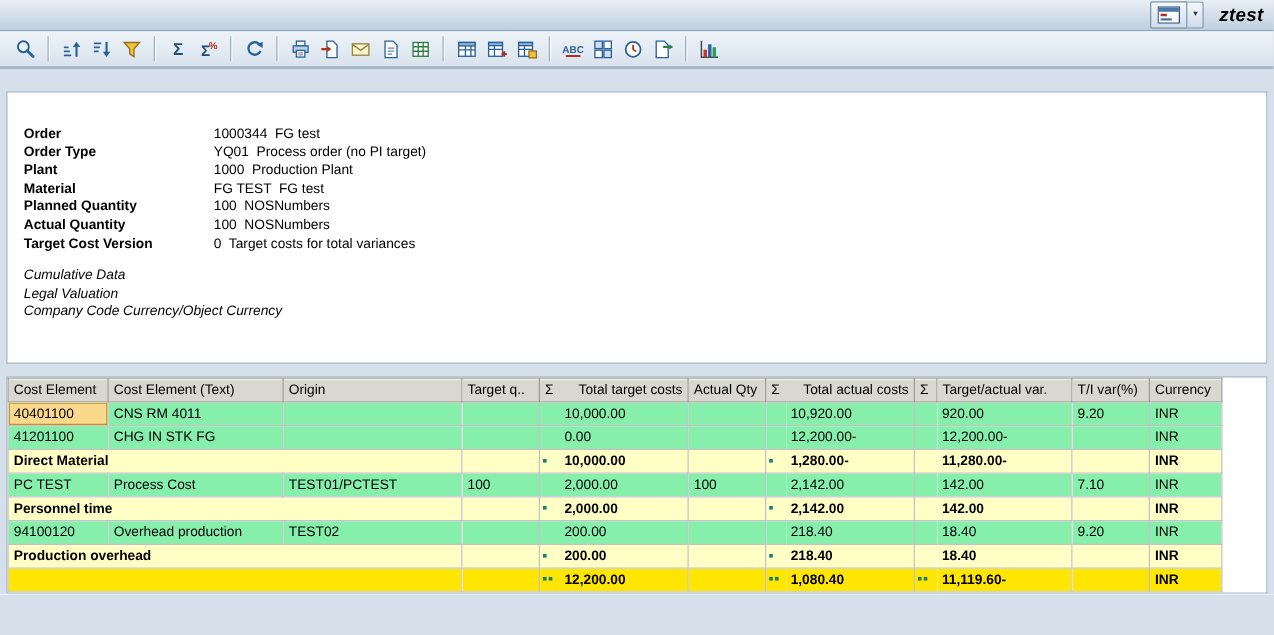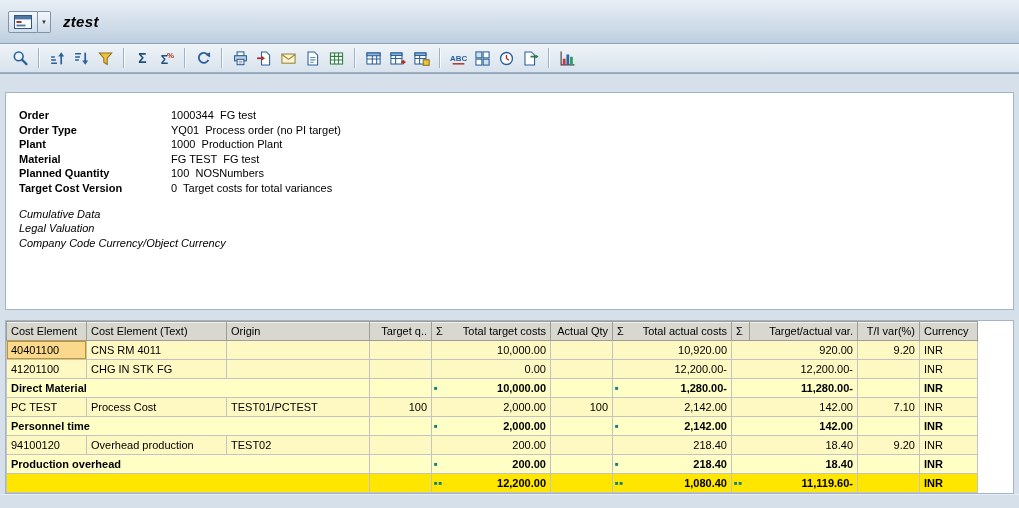--- a/index.html
+++ b/index.html
@@ -4,23 +4,24 @@
 <style>
   *{box-sizing:border-box;margin:0;padding:0}
   html,body{width:1019px;height:508px}
   body{
     background:var(--app-bg,#d6e0ea);
     font-family:"Liberation Sans", sans-serif;
     font-size:11px;color:#000;overflow:hidden;position:relative;
   }
   
   .titlebar{
-    height:44px;display:flex;align-items:center;padding:0 8px;
+    height:25px;display:flex;align-items:center;padding:0 8px;
     background:linear-gradient(#e9eff6,#bfcfdf);
     border-bottom:1px solid #8ba2b8;
+    justify-content:flex-end;
   }
   .session-btn{display:flex;height:22px;margin-right:12px}
   .session-btn .main{
     width:30px;border:1px solid #7d94ab;border-radius:2px 0 0 2px;
     background:linear-gradient(#f4f8fc,#cfdcea);
     display:flex;align-items:center;justify-content:center;
   }
   .session-btn .arrow{
     width:13px;border:1px solid #7d94ab;border-left:none;border-radius:0 2px 2px 0;
     background:linear-gradient(#f4f8fc,#cfdcea);
@@ -36,45 +37,45 @@
   }
   .tb-btn{
     width:24px;height:24px;display:inline-flex;align-items:center;justify-content:center;
     border:1px solid transparent;border-radius:2px;
   }
   .tb-btn svg{display:block}
   .tb-sep{width:1px;height:20px;background:#9fb2c4;box-shadow:1px 0 0 #f6fafd;margin:0 6px}
   .groove{height:3px;border-top:1px solid #93a8bc;background:linear-gradient(#cfdbe7,#dde6ef)}
   
   .panel{margin:0 5px;background:#fff;border:1px solid var(--panel-border,#a3b4c4)}
-  .info-panel{margin-top:16px;height:218px;padding:15px 0 0 13px}
+  .info-panel{margin-top:16px;height:218px;padding:26px 0 0 13px}
   .info-row{line-height:14.6px}
   .info-label{display:inline-block;width:152px;font-weight:bold}
   .info-value{white-space:pre}
   .info-notes{margin-top:11px}
   .info-note{font-style:italic;line-height:14.6px}
   .table-panel{margin-top:10px;height:174px;overflow:hidden}
   
   table.alv{border-collapse:collapse;table-layout:fixed;width:971px}
   .alv th,.alv td{
     border:1px solid var(--grid-line,#c3c3c3);
     padding:1px 4px;height:19px;line-height:16px;
     overflow:hidden;white-space:nowrap;
   }
   .alv thead th{
     background:var(--header-bg,#d8d8d0);
     border-color:var(--header-border,#9d9d96);
     font-weight:normal;height:19px;
     box-shadow:inset 0 1px 0 #f2f2ec;
   }
   .al-left{text-align:left}
-  .al-right{text-align:right}
+  .al-right{text-align:left}
   .th-flex{padding:1px 4px}
   .th-flex .inner{display:flex;justify-content:space-between;align-items:center}
-  tr.row-data td{background:#fef9c3}
+  tr.row-data td{background:#86efac}
   tr.row-subtotal td{background:var(--subtotal-bg,#ffffc5);font-weight:bold}
   tr.row-total td{background:var(--total-bg,#ffe600);font-weight:bold}
   td.sel{
     background:var(--selected-cell-bg,#fbd98c)!important;
     box-shadow:inset 0 0 0 1px var(--selected-cell-border,#c6951d);
   }
   td.marker-cell{
     padding:1px 1px 1px 2px;font-size:6px;letter-spacing:1px;
     color:var(--marker,#157f7b);border-right:none;vertical-align:middle;
   }
@@ -244,20 +245,21 @@
   </div>
 <div class="groove"></div>
 
 <div class="panel info-panel">
   <div>
       <div class="info-row"><span class="info-label">Order</span><span class="info-value">1000344  FG test</span></div>
       <div class="info-row"><span class="info-label">Order Type</span><span class="info-value">YQ01  Process order (no PI target)</span></div>
       <div class="info-row"><span class="info-label">Plant</span><span class="info-value">1000  Production Plant</span></div>
       <div class="info-row"><span class="info-label">Material</span><span class="info-value">FG TEST  FG test</span></div>
       <div class="info-row"><span class="info-label">Planned Quantity</span><span class="info-value">100  NOSNumbers</span></div>
+      <div class="info-row"><span class="info-label">Actual Quantity</span><span class="info-value">100  NOSNumbers</span></div>
       <div class="info-row"><span class="info-label">Target Cost Version</span><span class="info-value">0  Target costs for total variances</span></div>
     </div>
   <div class="info-notes">
       <div class="info-note">Cumulative Data</div>
       <div class="info-note">Legal Valuation</div>
       <div class="info-note">Company Code Currency/Object Currency</div>
     </div>
 </div>
 
 <div class="panel table-panel">

